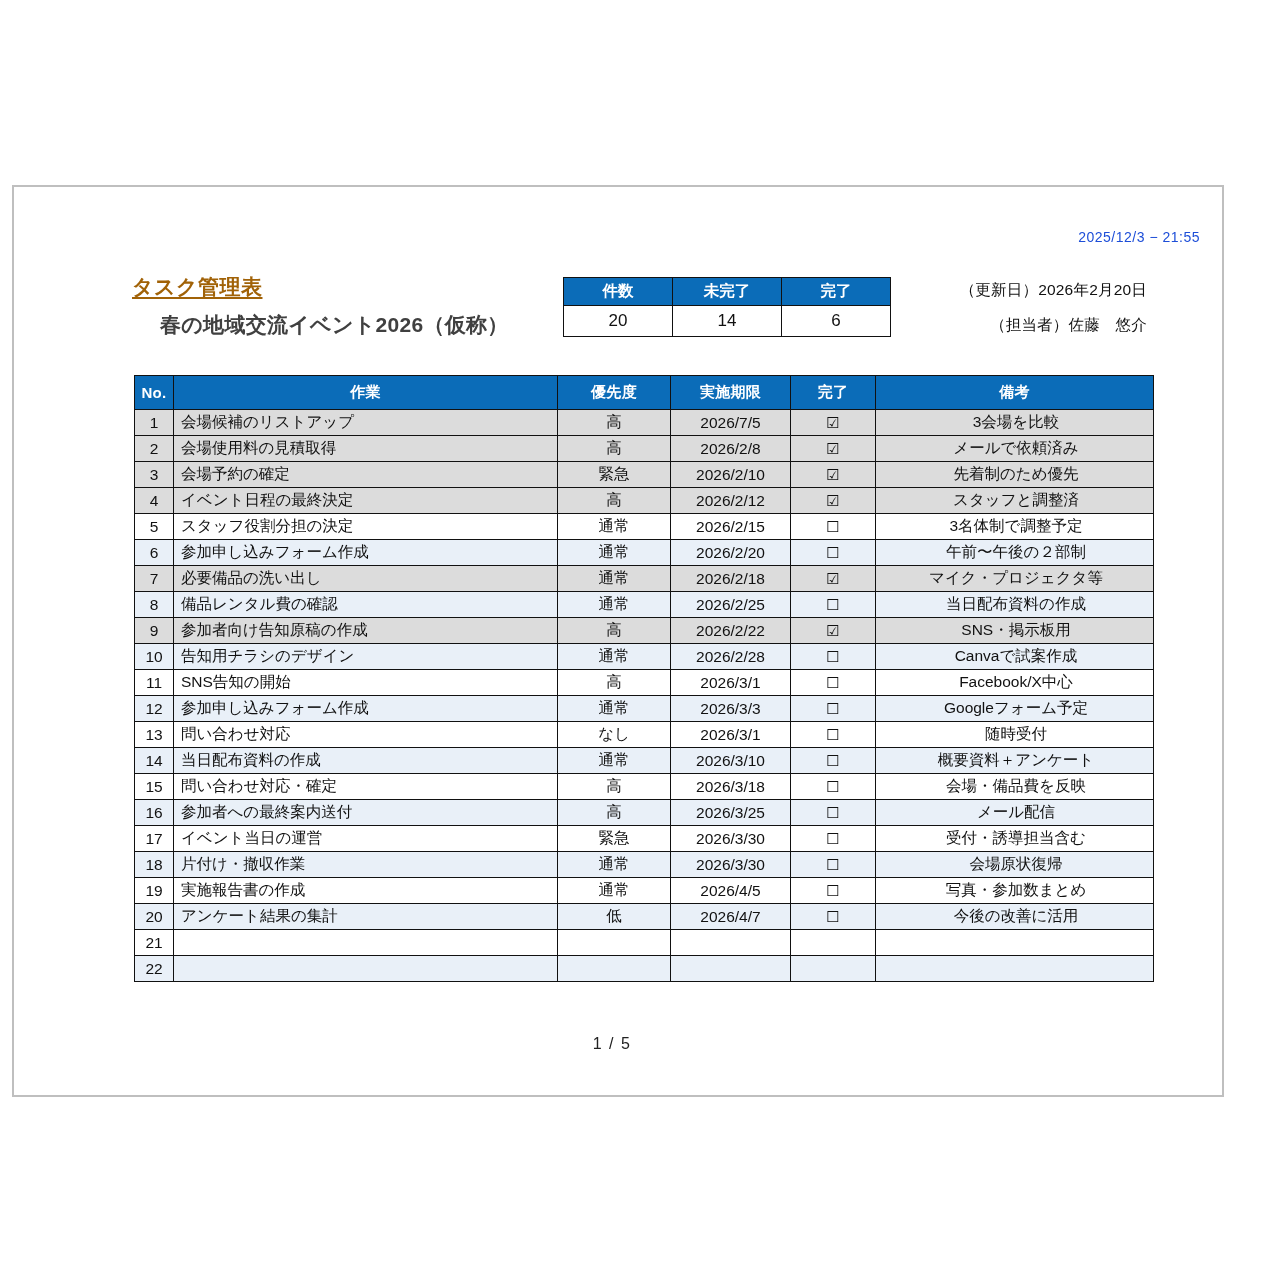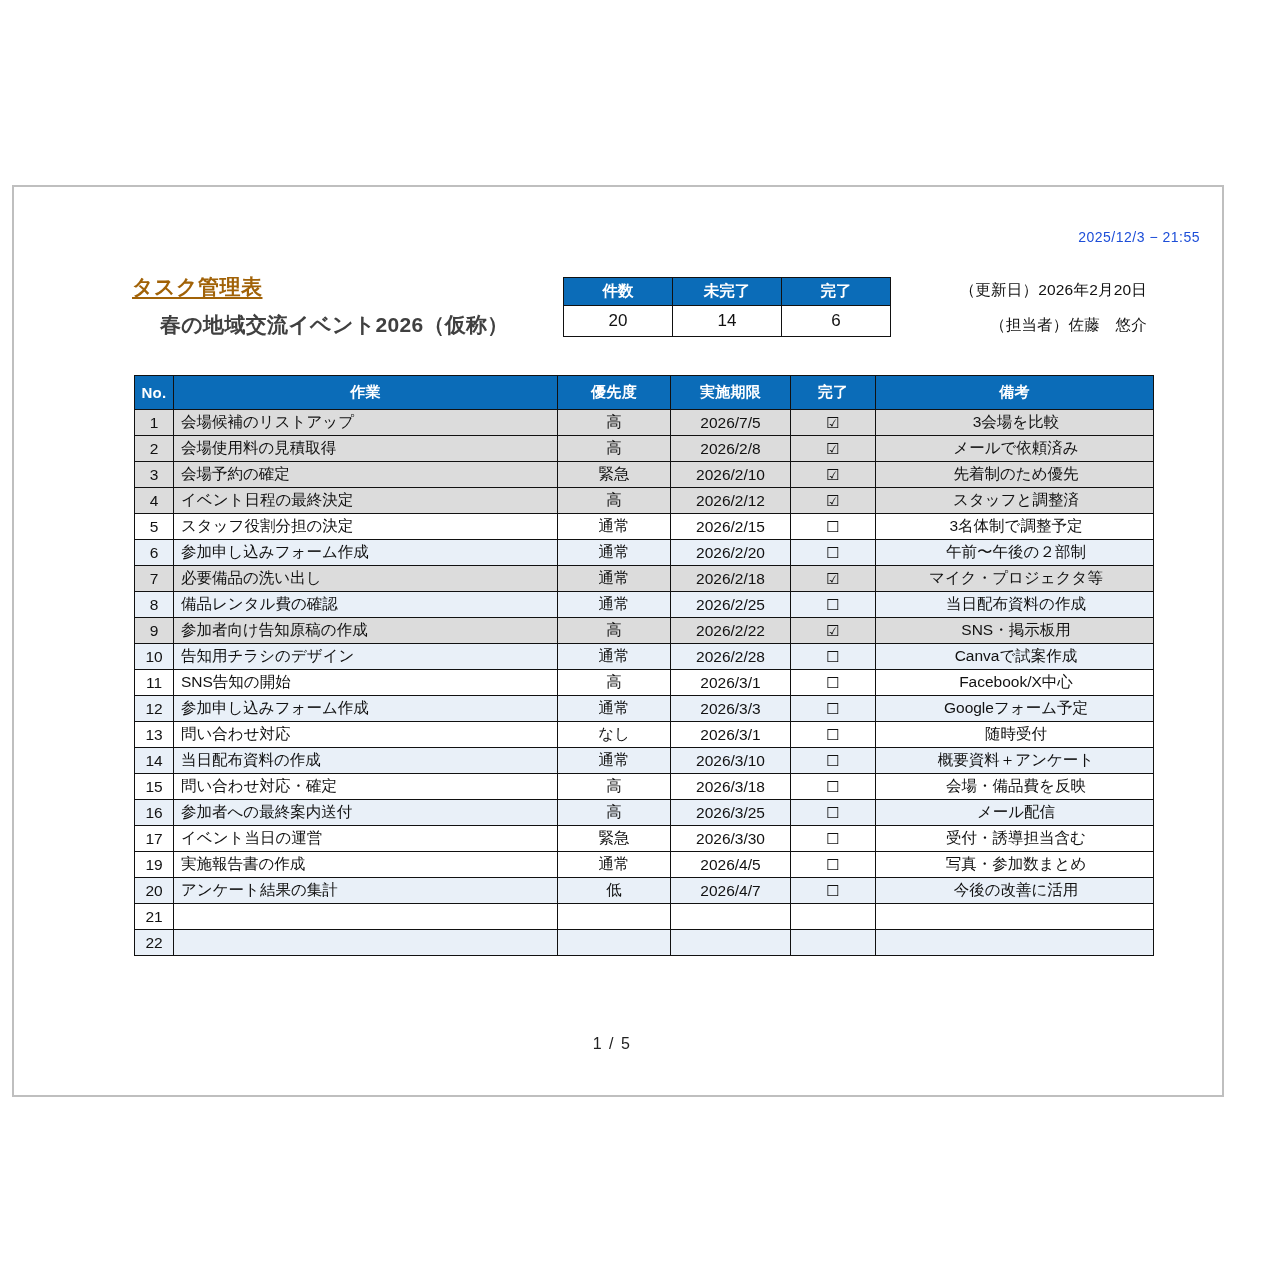--- a/index.html
+++ b/index.html
@@ -349,20 +349,28 @@
           <td class="cell-note">メール配信</td>
         </tr>
         <tr class="bg-white">
           <td class="cell-no">17</td>
           <td class="cell-task">イベント当日の運営</td>
           <td class="cell-pri">緊急</td>
           <td class="cell-due">2026/3/30</td>
           <td class="cell-done">☐</td>
           <td class="cell-note">受付・誘導担当含む</td>
         </tr>
+        <tr class="bg-blue">
+          <td class="cell-no">18</td>
+          <td class="cell-task">片付け・撤収作業</td>
+          <td class="cell-pri">通常</td>
+          <td class="cell-due">2026/3/30</td>
+          <td class="cell-done">☐</td>
+          <td class="cell-note">会場原状復帰</td>
+        </tr>
         <tr class="bg-white">
           <td class="cell-no">19</td>
           <td class="cell-task">実施報告書の作成</td>
           <td class="cell-pri">通常</td>
           <td class="cell-due">2026/4/5</td>
           <td class="cell-done">☐</td>
           <td class="cell-note">写真・参加数まとめ</td>
         </tr>
         <tr class="bg-blue">
           <td class="cell-no">20</td>

